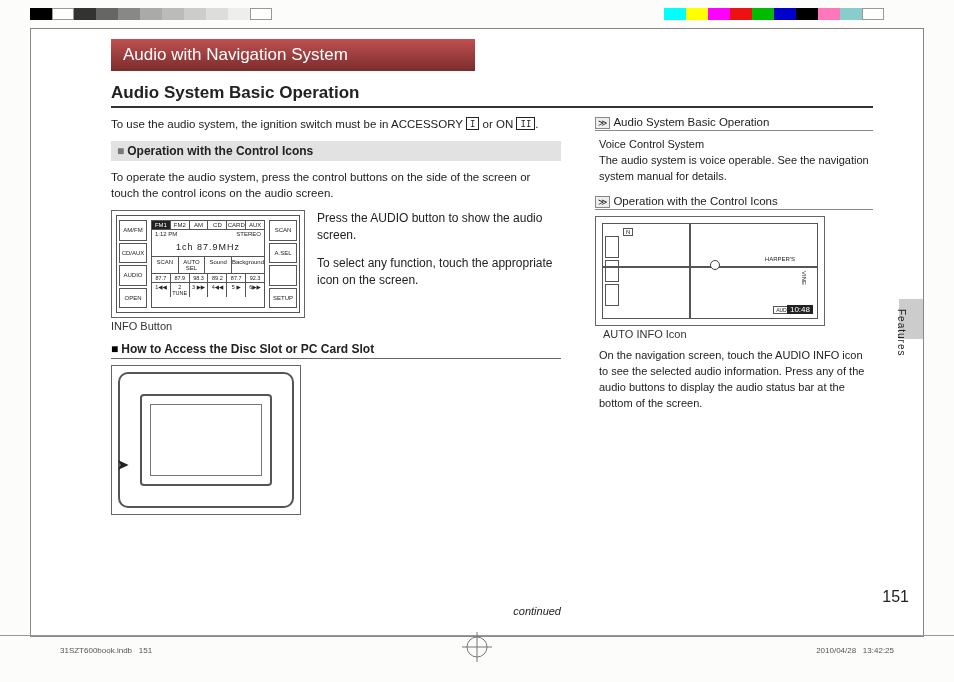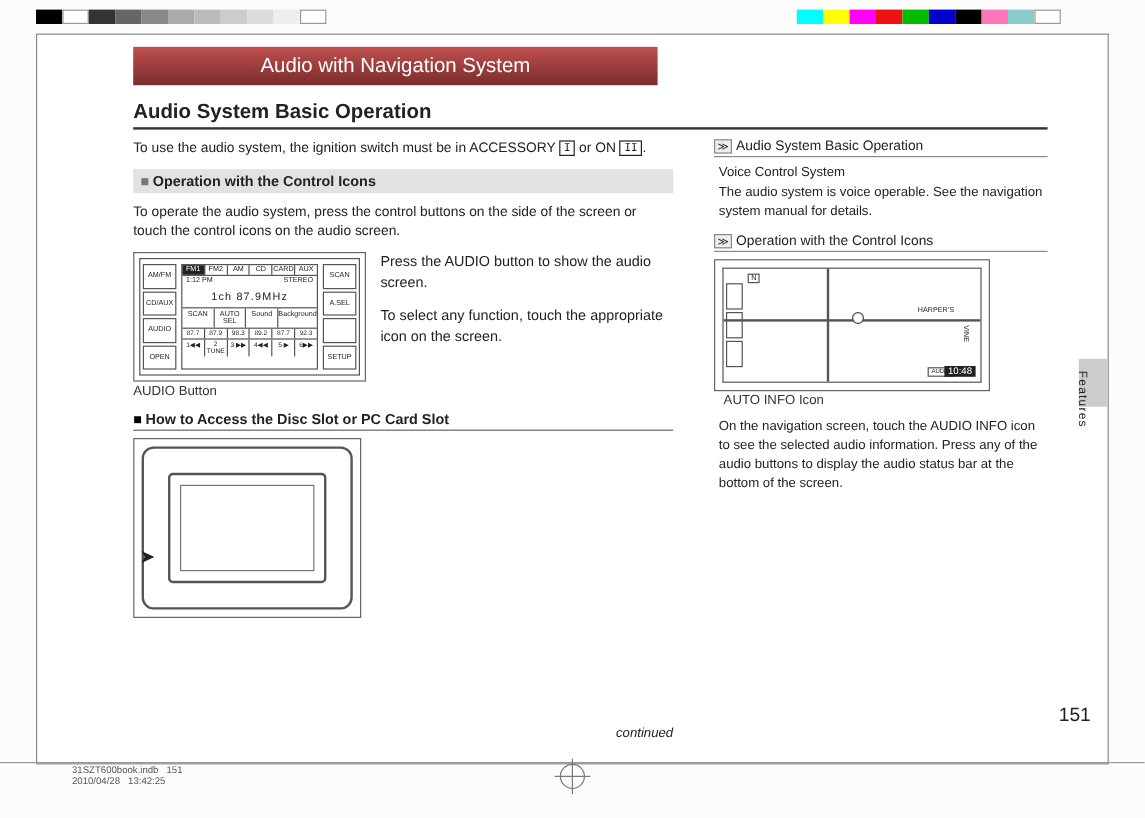--- a/index.html
+++ b/index.html
@@ -24,24 +24,23 @@
   }
   .page-content {
     position: absolute;
     top: 10px; left: 80px; right: 50px; bottom: 20px;
   }
   .header-bar {
     background: linear-gradient(#c05050,#7a2c2c);
     color: #fff;
     padding: 6px 12px 6px 12px;
     font-size: 17px;
-    width: 437px;
+    width: 364px;
     margin-bottom: 12px;
     font-weight: 400;
-    text-align: center;
   }
   .section-title {
     font-size: 17px;
     font-weight: bold;
     color: #222;
     border-bottom: 2px solid #333;
     padding-bottom: 3px;
     margin-bottom: 8px;
   }
   .columns { display: flex; gap: 34px; }
@@ -125,21 +124,21 @@
   .map-node { position:absolute; left:50%; top:38%; width:10px;height:10px;border-radius:50%;border:1px solid #444; background:#fff;}
   .map-label { position:absolute; font-size:6px; }
   .map-tabs { position:absolute; left:2px; top:12px; bottom:12px; width:14px; display:flex; flex-direction:column; gap:2px;}
   .map-tab { flex:1; border:1px solid #555; font-size:5px; writing-mode:vertical-rl; text-align:center;}
   .map-time { position:absolute; right:4px; bottom:4px; font-size:8px; color:#fff; background:#222; padding:0 3px;}
   .map-info { position:absolute; right:22px; bottom:4px; font-size:5px; border:1px solid #555; padding:0 2px;}
 
   
   .footer-info {
     position: absolute; bottom: 27px; left: 60px; right: 60px;
-    display: flex; justify-content: space-between; font-size: 8px; color: #555; flex-direction: column;
+    display: flex; justify-content: space-between; font-size: 8px; color: #555;
   }
   .crop-h { position:absolute; left:0; right:0; height:1px; background:#999; }
   .crop-h.top { top: 635px; }
   .crop-center { position:absolute; bottom:20px; left:50%; transform:translateX(-50%);}
   .crop-center svg{ display:block; }
 </style>
 </head>
 <body>
 
 <div class="cb-left">
@@ -236,21 +235,21 @@
                     <div class="as-preset">1◀◀</div>
                     <div class="as-preset">2 TUNE</div>
                     <div class="as-preset">3 ▶▶</div>
                     <div class="as-preset">4◀◀</div>
                     <div class="as-preset">5 ▶</div>
                     <div class="as-preset">6▶▶</div>
                   </div>
                 </div>
               </div>
             </div>
-            <div class="fig-caption">AUDIO Button</div>
+            <div class="fig-caption">INFO Button</div>
           </div>
           <div class="fig-text">
             <p>Press the AUDIO button to show the audio screen.</p>
             <p style="margin-top:10px">To select any function, touch the appropriate icon on the screen.</p>
           </div>
         </div>
 
         <div class="sub-heading">
           <span class="sq-black">■</span><span>How to Access the Disc Slot or PC Card Slot</span>
         </div>

